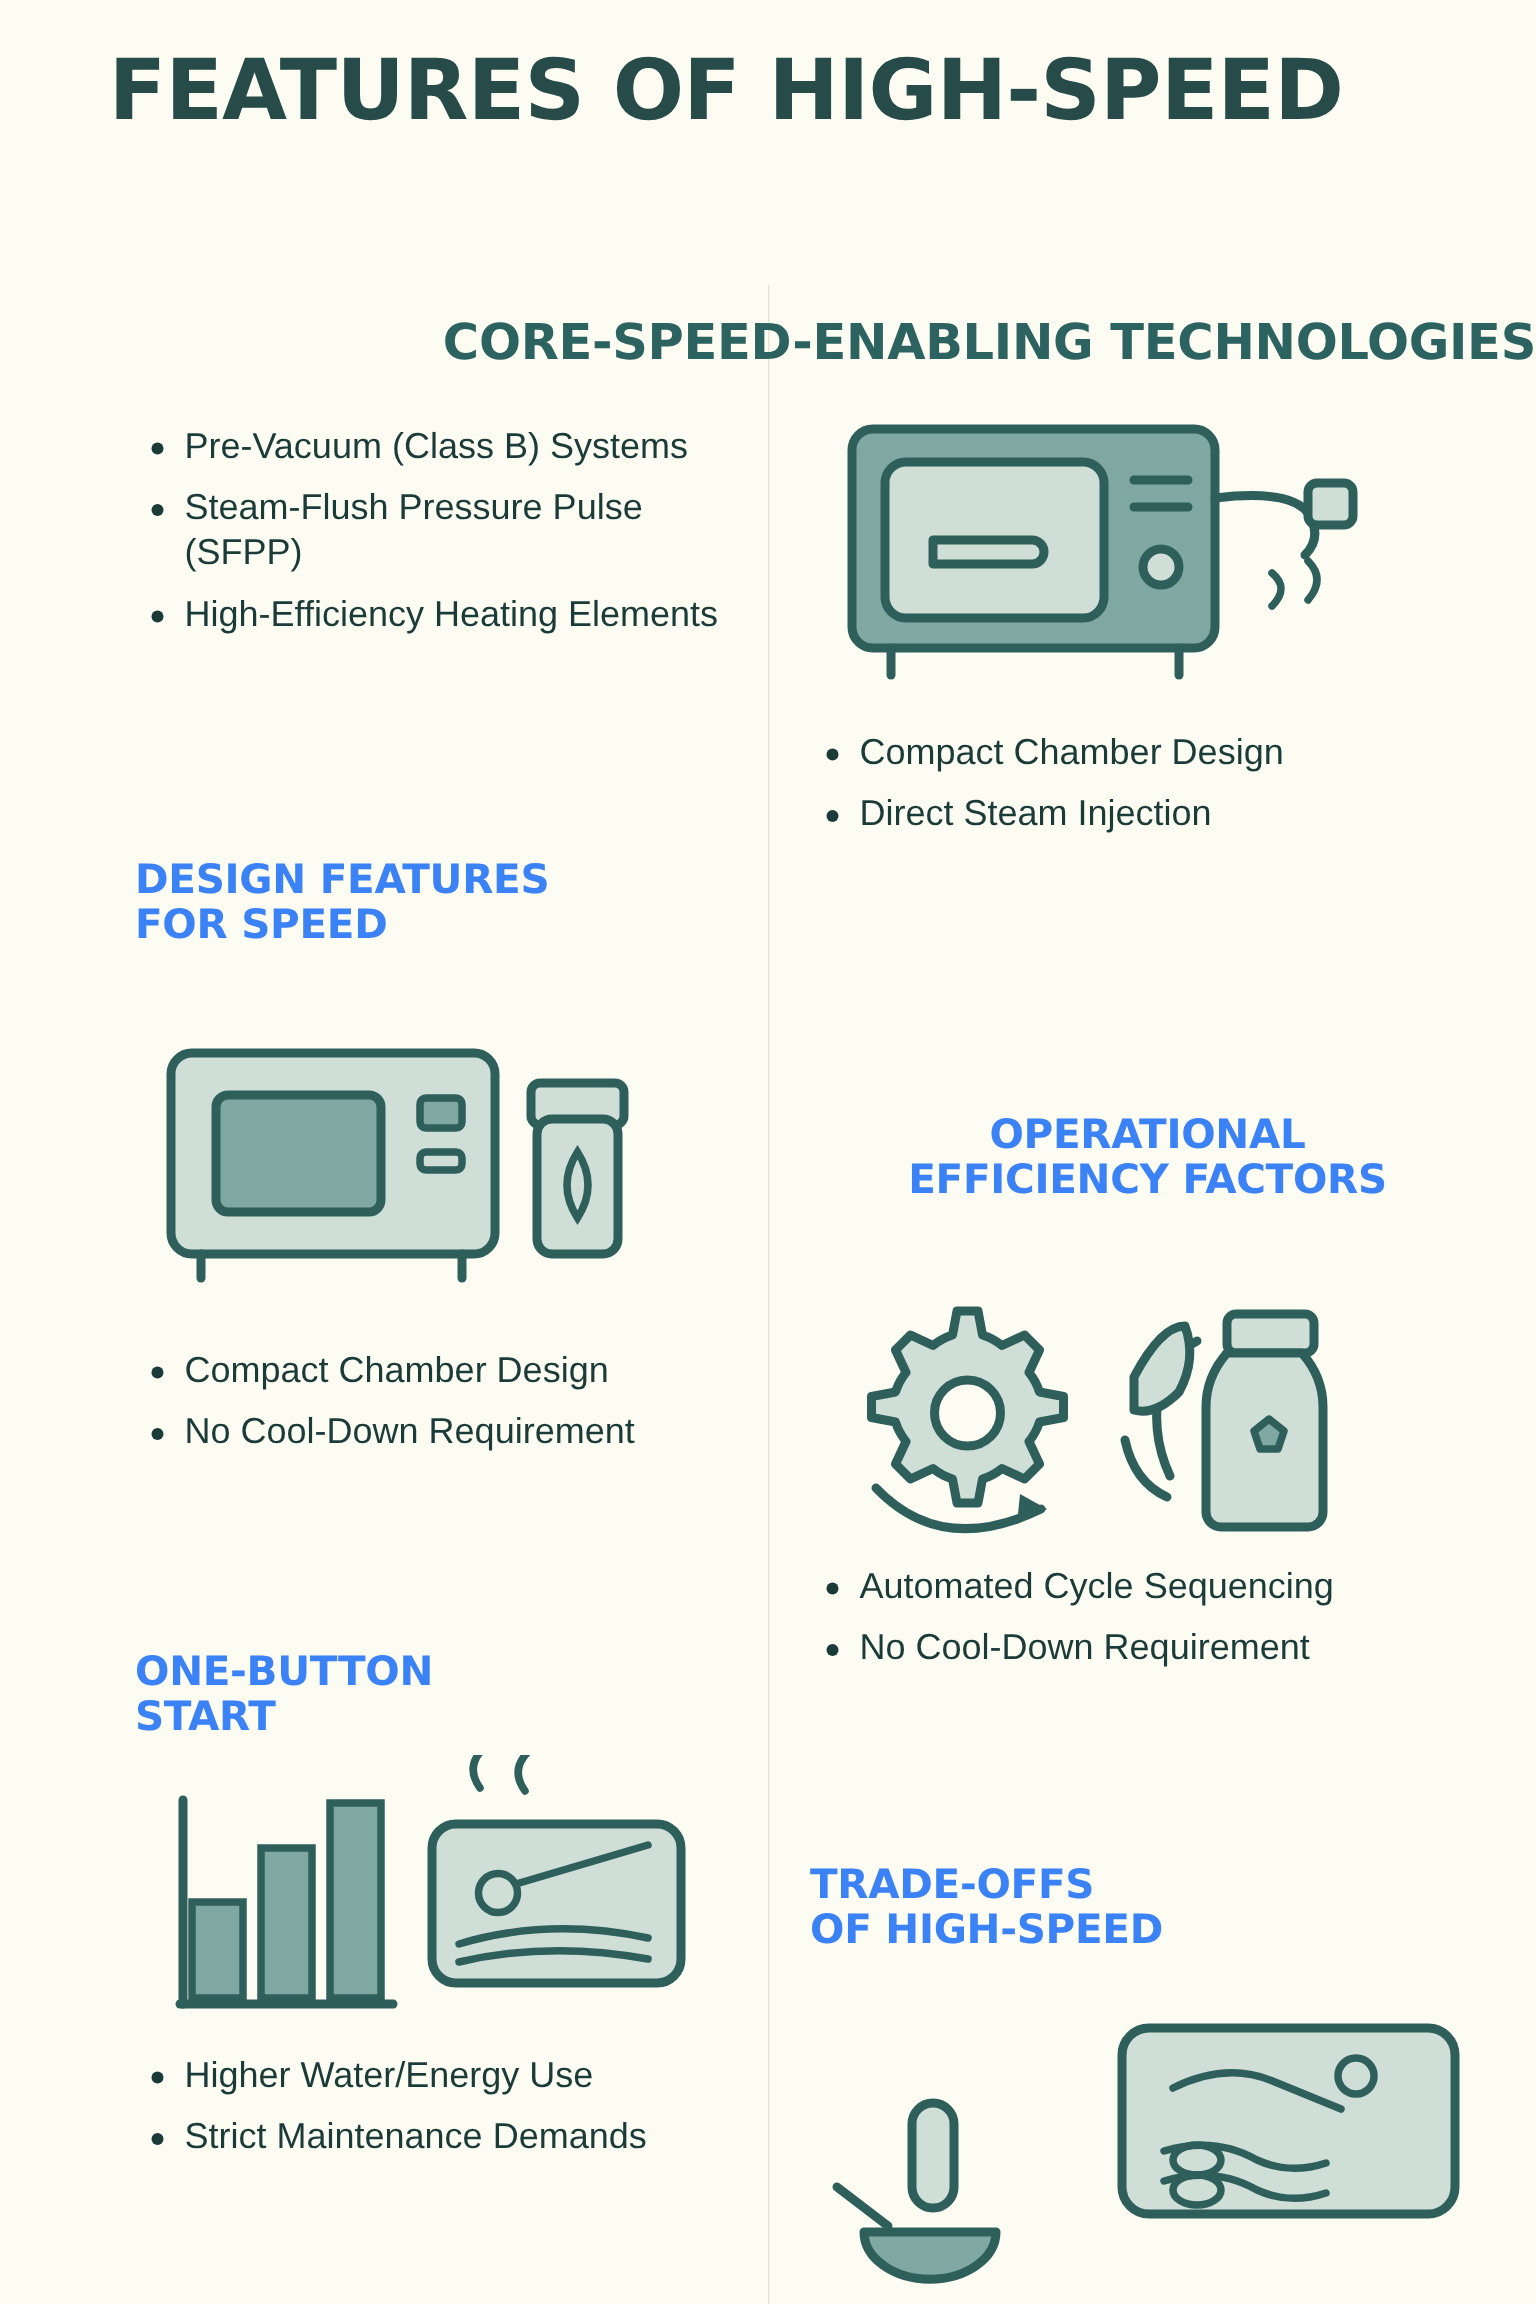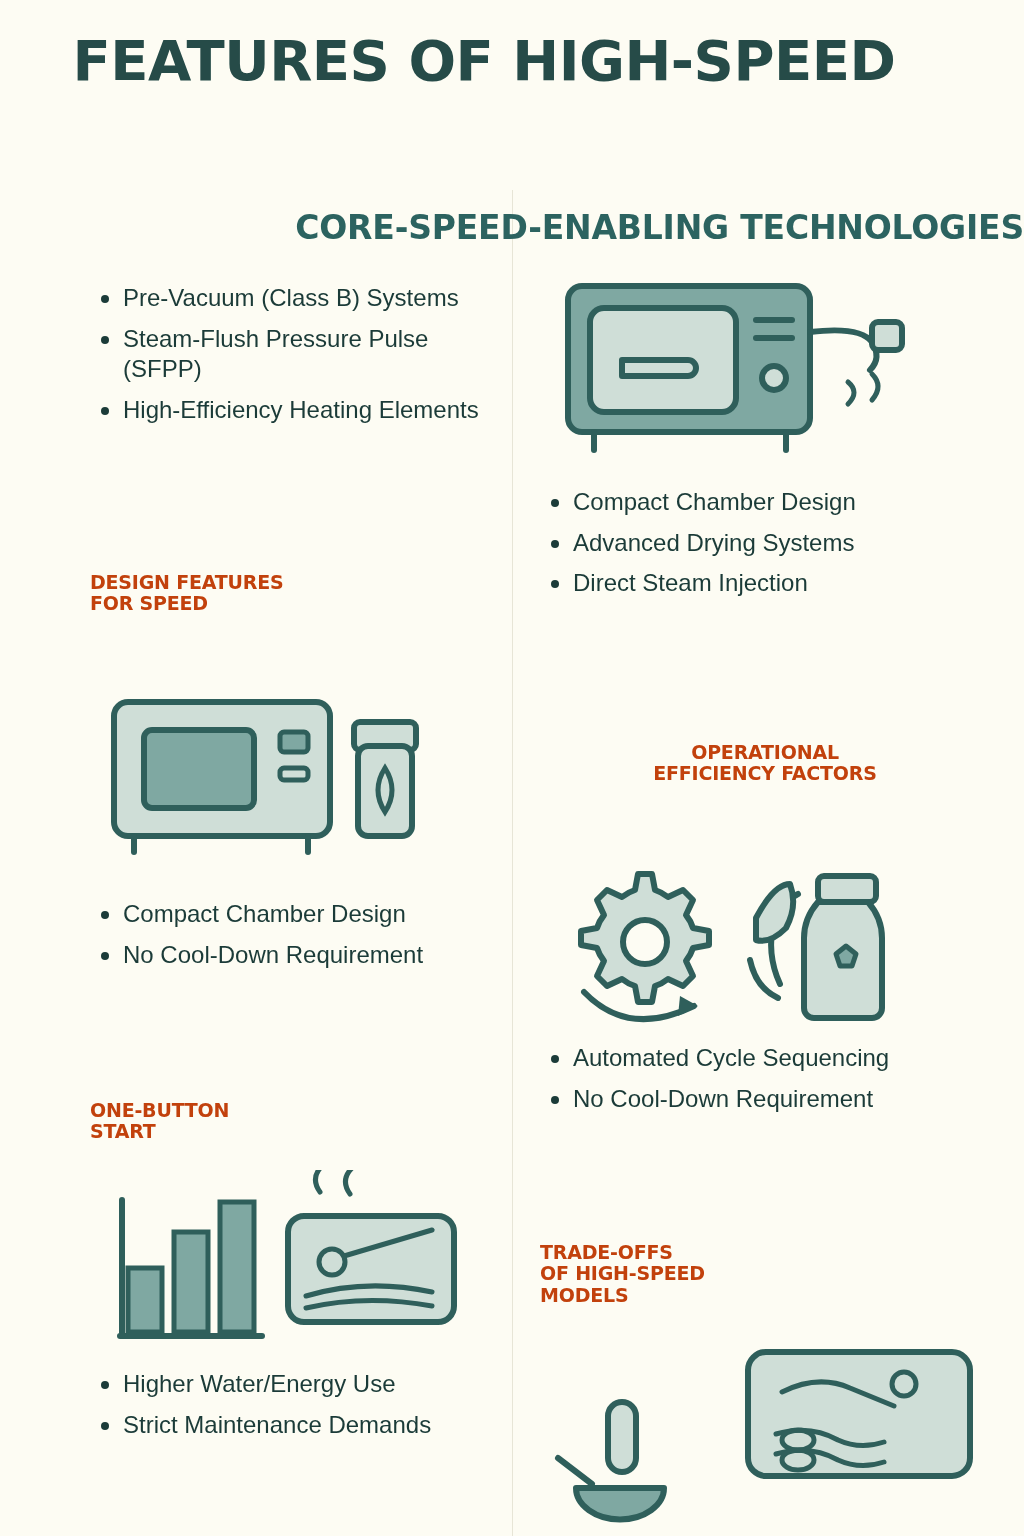--- a/index.html
+++ b/index.html
@@ -55,23 +55,23 @@
     text-align: right;
     font-size: 33px;
     font-weight: 800;
     letter-spacing: -0.2px;
     color: #2c6360;
     margin: 0;
     font-family: "DejaVu Sans", sans-serif;
   }
 
   .section-head {
-    font-size: 19px;
+    font-size: 27px;
     font-weight: 800;
-    color: #c2410c;
+    color: #3b82f6;
     line-height: 1.12;
     letter-spacing: -0.2px;
     font-family: "DejaVu Sans", sans-serif;
   }
 
   ul.bullets {
     margin: 11px;
     padding: 0;
     list-style: none;
   }
@@ -208,21 +208,20 @@
       <path d="M250 64 q50 -6 62 10 q10 16 -2 28" fill="none" stroke="#2f5f5b" stroke-width="6" stroke-linecap="round"></path>
       <rect x="312" y="54" width="30" height="28" rx="6" fill="#cfded7" stroke="#2f5f5b" stroke-width="6"></rect>
       <path d="M288 114 q12 10 0 22" fill="none" stroke="#2f5f5b" stroke-width="5" stroke-linecap="round"></path>
       <path d="M312 106 q12 12 0 26" fill="none" stroke="#2f5f5b" stroke-width="5" stroke-linecap="round"></path>
     </svg>
   </div>
 
   <div class="block" id="b-right-list1">
     <ul class="bullets">
       <li>Compact Chamber Design</li>
-      <li>Advanced Drying Systems</li>
       <li>Direct Steam Injection</li>
     </ul>
   </div>
 
   <div class="block section-head" id="b-oper">
     <div>OPERATIONAL</div>
     <div>EFFICIENCY FACTORS</div>
   </div>
 
   <div class="illus" id="ill-gear">
@@ -244,21 +243,20 @@
   <div class="block" id="b-oper-list">
     <ul class="bullets">
       <li>Automated Cycle Sequencing</li>
       <li>No Cool-Down Requirement</li>
     </ul>
   </div>
 
   <div class="block section-head" id="b-trade">
     <div>TRADE-OFFS</div>
     <div>OF HIGH-SPEED</div>
-    <div>MODELS</div>
   </div>
 
   <div class="illus" id="ill-tray">
     <svg width="260" height="180" viewBox="0 0 260 180">
       <rect x="20" y="14" width="222" height="124" rx="18" fill="#cfded7" stroke="#2f5f5b" stroke-width="6"></rect>
       <path d="M54 54 q36 -18 68 -4 l44 18" fill="none" stroke="#2f5f5b" stroke-width="5" stroke-linecap="round"></path>
       <circle cx="176" cy="46" r="12" fill="none" stroke="#2f5f5b" stroke-width="5"></circle>
       <path d="M48 96 q34 -10 62 6 q22 10 46 2" fill="none" stroke="#2f5f5b" stroke-width="5" stroke-linecap="round"></path>
       <path d="M48 116 q34 -10 62 6 q22 10 46 2" fill="none" stroke="#2f5f5b" stroke-width="5" stroke-linecap="round"></path>
       <ellipse cx="70" cy="102" rx="16" ry="10" fill="none" stroke="#2f5f5b" stroke-width="5"></ellipse>

